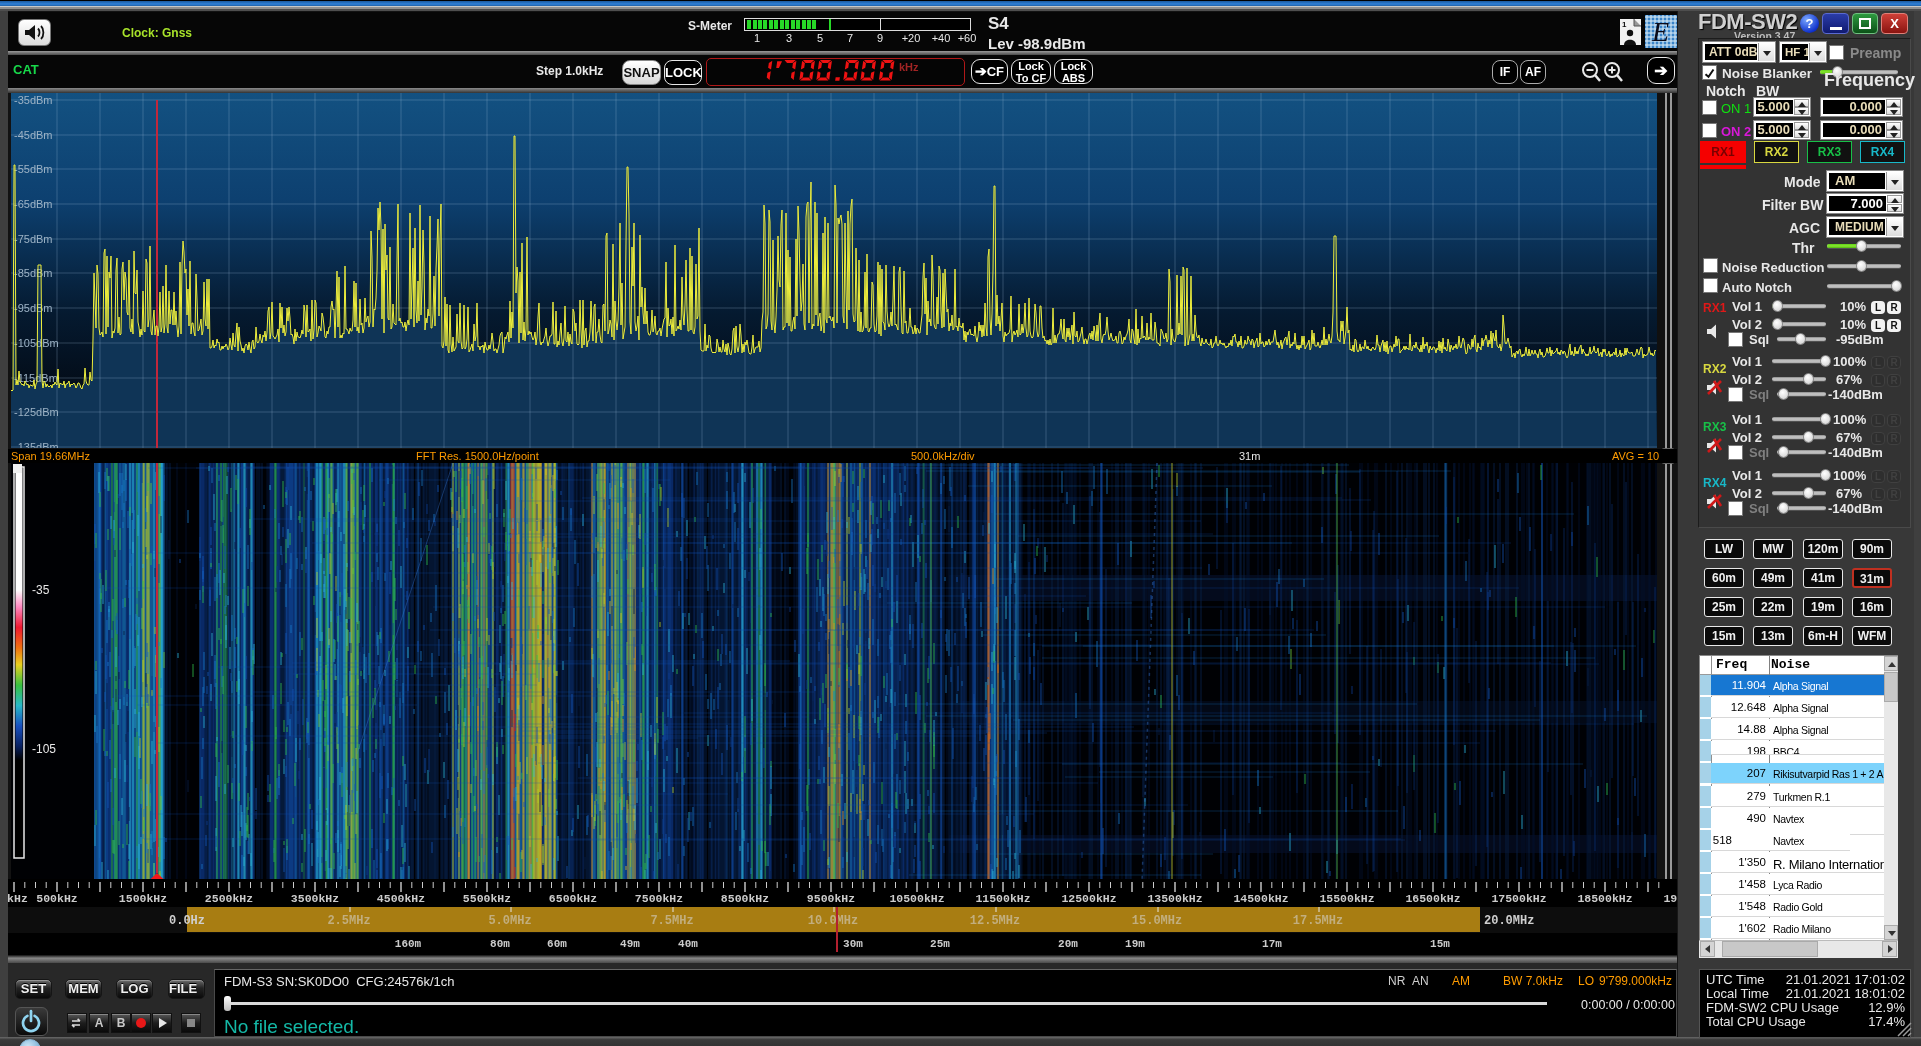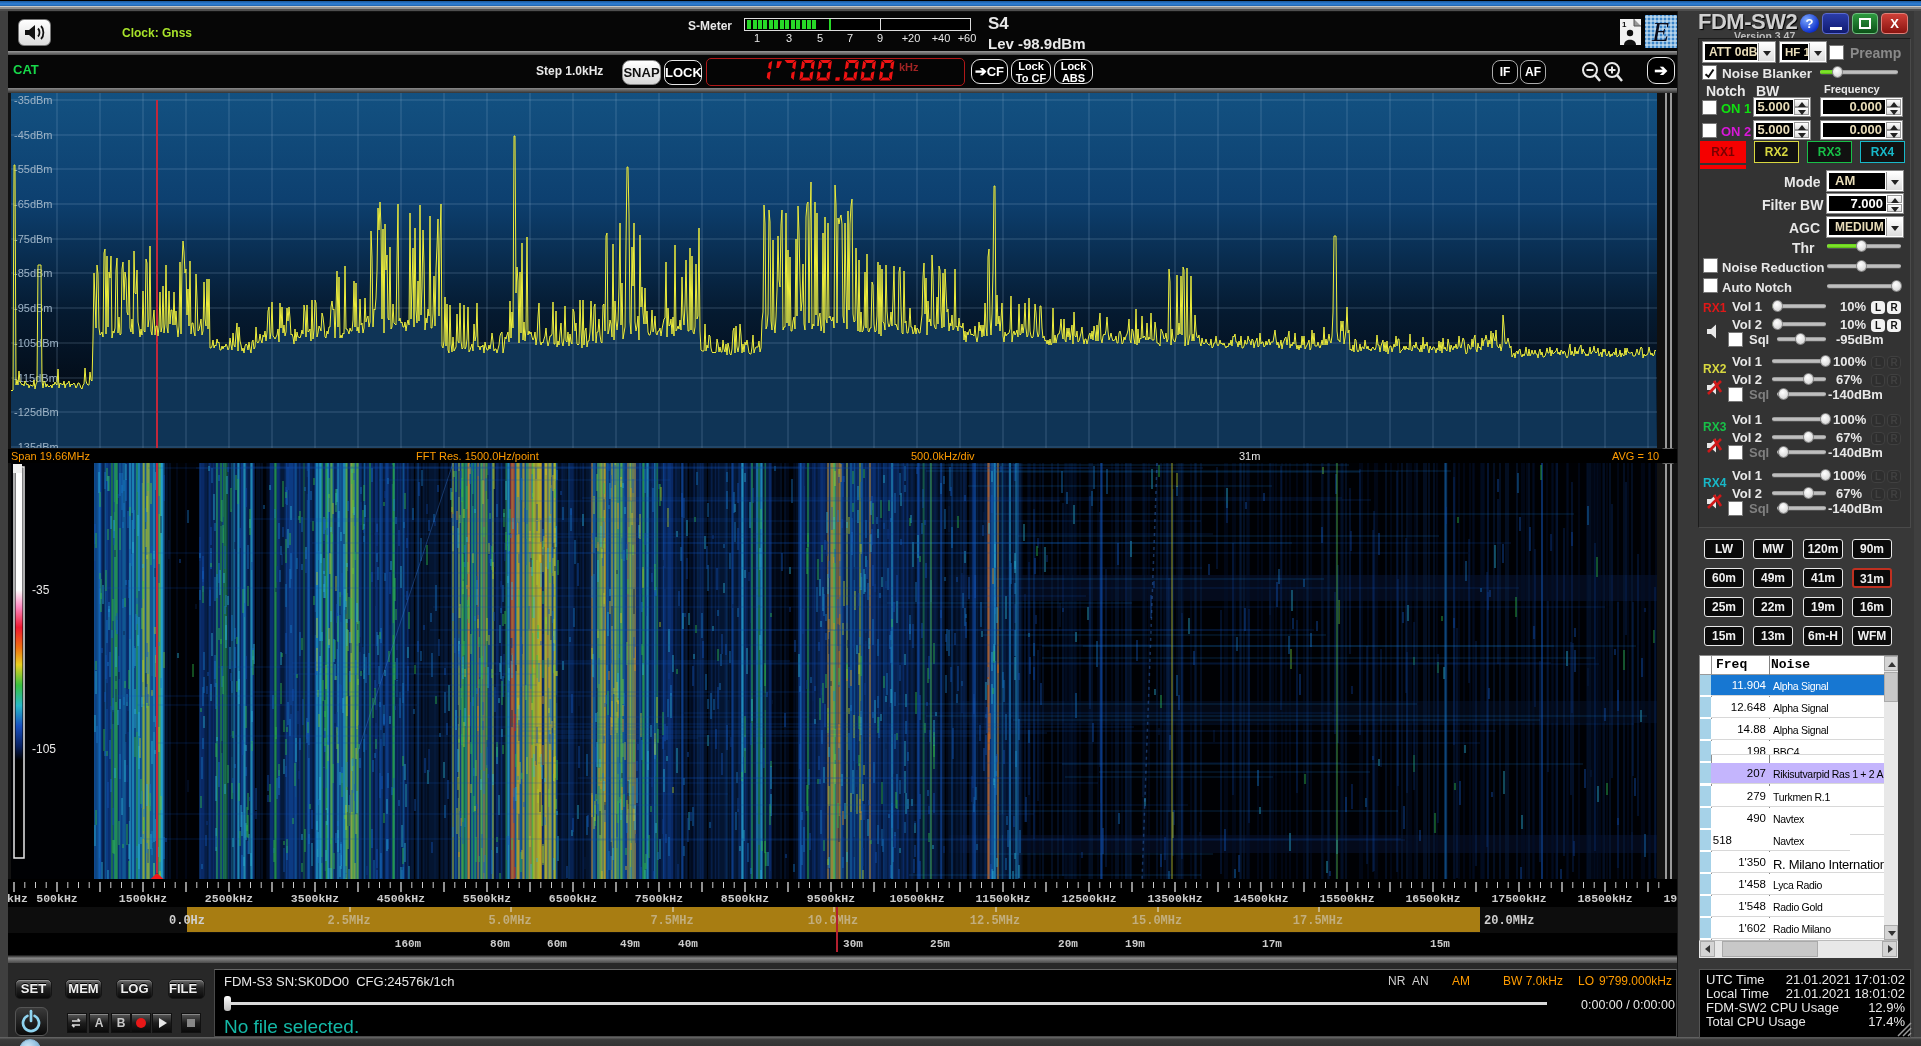--- a/index.html
+++ b/index.html
@@ -372,23 +372,23 @@
     <div class="ab" style="left:1850px;top:45px;color:#8a8a8a;font-weight:bold;font-size:14px">Preamp</div>
     <div class="ab" style="left:1703px;top:66px;width:13px;height:13px;background:#fff;box-shadow:0 0 0 1px #777"><svg width="13" height="13">
         <path d="M2.5 7.2 L5.5 9.8 L10.5 2.5" stroke="#111" stroke-width="2" fill="none"></path>
       </svg></div>
     <div class="ab lb" style="left:1722px;top:66px;font-size:13.5px">Noise Blanker</div>
     <div class="ab" style="left:1820px;top:70px;width:78px;height:4px;background:linear-gradient(#8a8a8a,#c8c8c8 45%,#aaa);border-radius:2px;box-shadow:0 1px 0 rgba(255,255,255,0.15)"></div>
     <div class="ab" style="left:1820px;top:70px;width:18px;height:4px;background:linear-gradient(#5fd018,#8ae830 50%,#4fb810);border-radius:2px"></div>
     <div class="ab" style="left:1832px;top:65.5px;width:11px;height:12px;background:radial-gradient(circle at 40% 35%,#fff,#ccc);border:1px solid #888;border-radius:50%"></div>
     <div class="ab lb" style="left:1706px;top:83px;font-size:14px">Notch</div>
     <div class="ab lb" style="left:1756px;top:83px;font-size:14px">BW</div>
-    <div class="ab lb" style="left:1824px;top:83px;font-size:11px">Frequency</div>
+    <div class="ab lb" style="left:1824px;top:70px;font-size:18px">Frequency</div>
     <div class="ab" style="left:1703px;top:101px;width:13px;height:13px;background:#fff;box-shadow:0 0 0 1px #777"></div>
-    <div class="ab" style="left:1721px;top:101px;color:#10e010;font-weight:bold;font-size:13px">ON 1</div>
+    <div class="ab" style="left:1721px;top:101px;color:#10e010;font-weight:normal;font-size:13px">ON 1</div>
     <div class="ab" style="left:1753px;top:97px;width:58px;height:20px;background:#fff;border:1px solid #888">
       <div style="position:absolute;left:2px;top:2px;right:17px;bottom:2px;background:#000;color:#e8dcb8;font-weight:bold;font-size:13px;line-height:14px;text-align:right;padding-right:3px">5.000</div>
       <div style="position:absolute;right:1px;top:1px;width:15px;height:8px;background:linear-gradient(#fff,#ddd);border:1px solid #999">
         <div style="position:absolute;left:3px;top:2px;width:0;height:0;border-left:4px solid transparent;border-right:4px solid transparent;border-bottom:5px solid #222"></div>
       </div>
       <div style="position:absolute;right:1px;bottom:1px;width:15px;height:8px;background:linear-gradient(#fff,#ddd);border:1px solid #999">
         <div style="position:absolute;left:3px;top:2px;width:0;height:0;border-left:4px solid transparent;border-right:4px solid transparent;border-top:5px solid #222"></div>
       </div>
     </div>
     <div class="ab" style="left:1820px;top:97px;width:83px;height:20px;background:#fff;border:1px solid #888">
@@ -587,21 +587,21 @@
     <div class="ab" style="left:1711px;top:719px;width:173px;height:21px;background:#fff;border-bottom:1px solid #d8d8d8;overflow:hidden">
       <span style="position:absolute;right:118px;top:4px;font-size:11.5px;color:#000">14.88</span>
       <span style="position:absolute;left:62px;top:4.5px;font-size:10.5px;letter-spacing:-0.3px;color:#000;white-space:nowrap">Alpha Signal</span>
     </div>
     <div class="ab" style="left:1700px;top:741px;width:11px;height:21px;background:#a6d2e8;border-bottom:1px solid #fff"></div>
     <div class="ab" style="left:1711px;top:741px;width:173px;height:14px;background:#fff;border-bottom:1px solid #d8d8d8;overflow:hidden">
       <span style="position:absolute;right:118px;top:4px;font-size:11.5px;color:#000">198</span>
       <span style="position:absolute;left:62px;top:4.5px;font-size:10.5px;letter-spacing:-0.3px;color:#000;white-space:nowrap">BBC4</span>
     </div>
     <div class="ab" style="left:1700px;top:763px;width:11px;height:21px;background:#a6d2e8;border-bottom:1px solid #fff"></div>
-    <div class="ab" style="left:1711px;top:763px;width:173px;height:21px;background:#c4b5fd;border-bottom:1px solid #d8d8d8;overflow:hidden">
+    <div class="ab" style="left:1711px;top:763px;width:173px;height:21px;background:#7dd3fc;border-bottom:1px solid #d8d8d8;overflow:hidden">
       <span style="position:absolute;right:118px;top:4px;font-size:11.5px;color:#000">207</span>
       <span style="position:absolute;left:62px;top:4.5px;font-size:10.5px;letter-spacing:-0.3px;color:#000;white-space:nowrap">Rikisutvarpid Ras 1 + 2 A (</span>
     </div>
     <div class="ab" style="left:1700px;top:786px;width:11px;height:21px;background:#a6d2e8;border-bottom:1px solid #fff"></div>
     <div class="ab" style="left:1711px;top:786px;width:173px;height:21px;background:#fff;border-bottom:1px solid #d8d8d8;overflow:hidden">
       <span style="position:absolute;right:118px;top:4px;font-size:11.5px;color:#000">279</span>
       <span style="position:absolute;left:62px;top:4.5px;font-size:10.5px;letter-spacing:-0.3px;color:#000;white-space:nowrap">Turkmen R.1</span>
     </div>
     <div class="ab" style="left:1700px;top:808px;width:11px;height:21px;background:#a6d2e8;border-bottom:1px solid #fff"></div>
     <div class="ab" style="left:1711px;top:808px;width:173px;height:27px;background:#fff;border-bottom:1px solid #d8d8d8;overflow:hidden">

